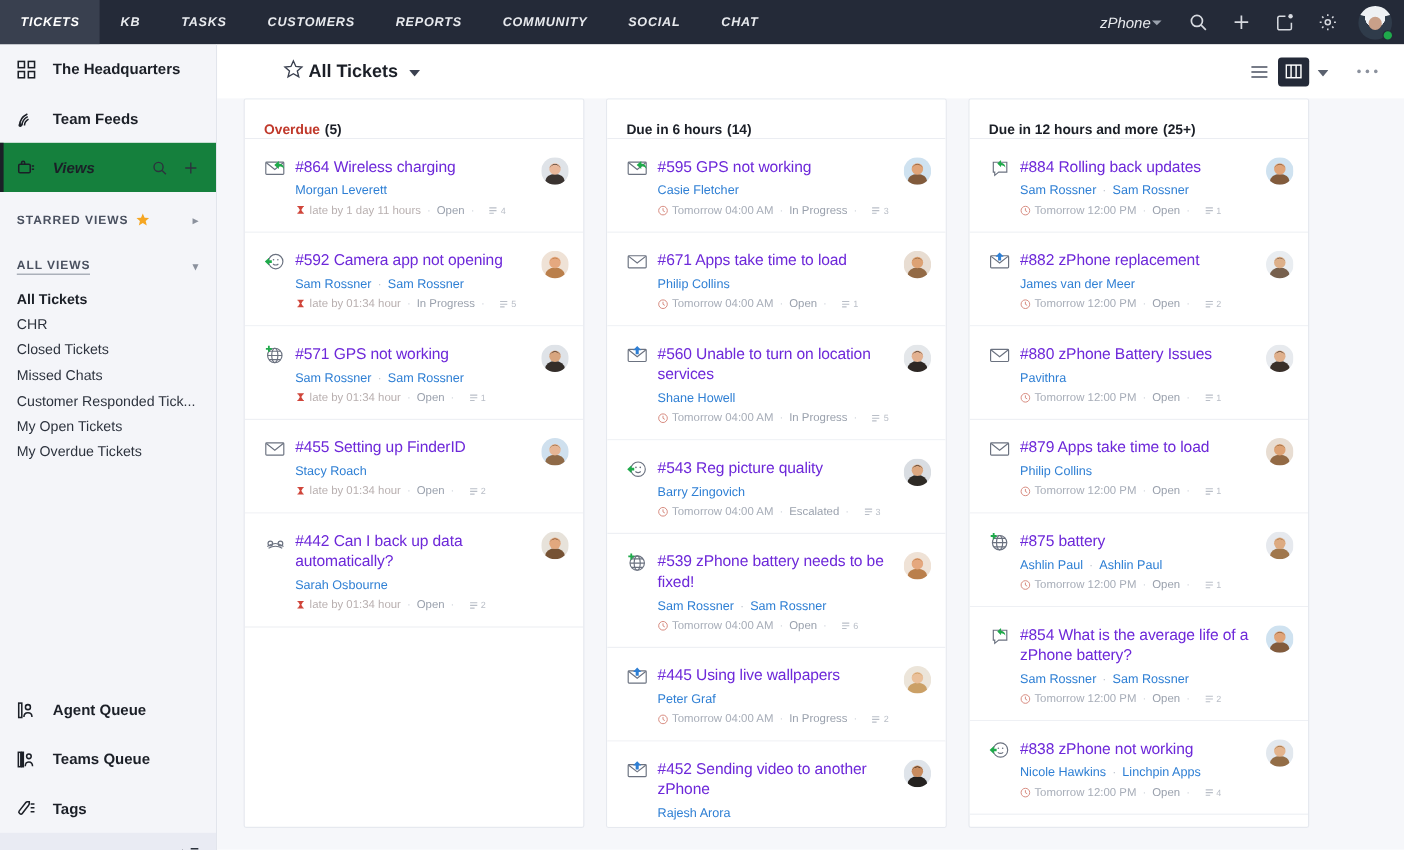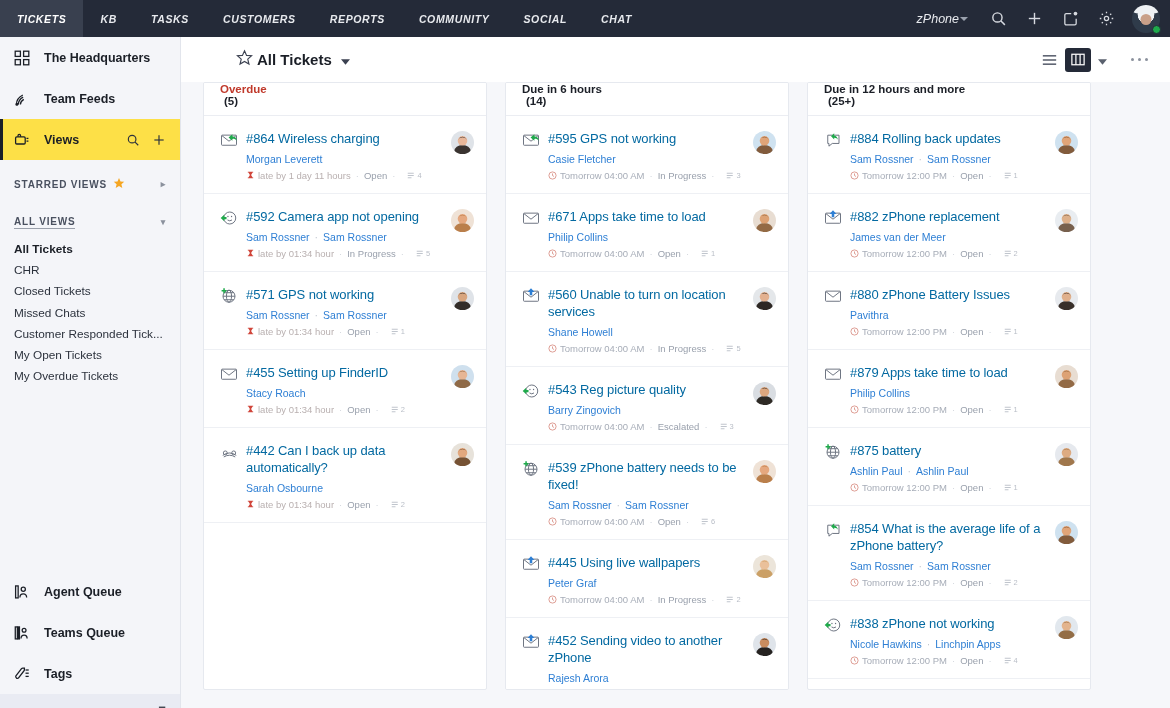--- a/index.html
+++ b/index.html
@@ -79,21 +79,21 @@
     background: #f4f5f9;
     border-right: 1px solid #e2e5ec;
   }
   .side-main {
     display: flex; align-items: center;
     height: 41px; padding-left: 14px;
     cursor: pointer; position: relative;
   }
   .side-main .s-ico { width: 22px; display: flex; align-items: center; color: #1b1f27; }
   .side-main .s-lbl { font-size: 12.5px; font-weight: bold; color: #1b1f27; margin-left: 8px; }
-  .side-main.sel { background: #fde047; }
+  .side-main.sel { background: #15803d; font-style: italic; }
   .side-main.sel::before {
     content: ""; position: absolute; left: 0; top: 0;
     width: 3px; height: 100%; background: #1b1f27;
   }
   .side-main .s-actions { margin-left: auto; display: flex; gap: 4px; padding-right: 14px; }
   .side-main .s-actions span { cursor: pointer; display: flex; }
 
   .sec-head {
     display: flex; align-items: center;
     padding: 0 14px; height: 28px; margin-top: 10px;
@@ -144,40 +144,39 @@
   }
   .column {
     width: 284px; background: #ffffff;
     border: 1px solid #e6e9ef;
     border-radius: 2px;
     height: 608px;
     overflow: hidden;
     position: relative;
   }
   .col-head {
-    height: 33px; display: flex; align-items: flex-start;
+    height: 33px; display: flex; align-items: flex-end;
     padding: 0 0 0 16px;
     font-size: 11.5px; font-weight: bold;
     border-bottom: 1px solid #ebedf2;
     background: #fff;
-    flex-direction: column;
   }
   .col-head .cnt { color: #1b1f27; margin-left: 4px; font-weight: bold; }
   .col-head.overdue .ttl { color: #c0392b; }
   .col-head .ttl { color: #1b1f27; }
 
   .card {
     display: flex; padding: 14px 12px 12px 16px;
     border-bottom: 1px solid #eef0f4;
     cursor: pointer; background: #fff;
   }
   .card .c-ico { width: 26px; flex: 0 0 26px; padding-top: 1px; }
   .card .c-body { flex: 1; min-width: 0; padding-right: 6px; }
   .c-title {
-    font-size: 13px; color: #0369a1; line-height: 17px;
+    font-size: 13px; color: #6d28d9; line-height: 17px;
     font-weight: normal; letter-spacing: -0.1px;
   }
   .c-people { margin-top: 6px; font-size: 10.5px; display: flex; align-items: center; flex-wrap: wrap; }
   .c-people a { color: #2e7fd4; text-decoration: none; cursor: pointer; }
   .c-people .sep { color: #c2c7d0; margin: 0 5px; }
   .c-meta {
     margin-top: 5px; font-size: 9.5px; color: #a7adb8;
     display: flex; align-items: center; white-space: nowrap;
   }
   .c-meta .due { display: flex; align-items: center; gap: 3px; }

